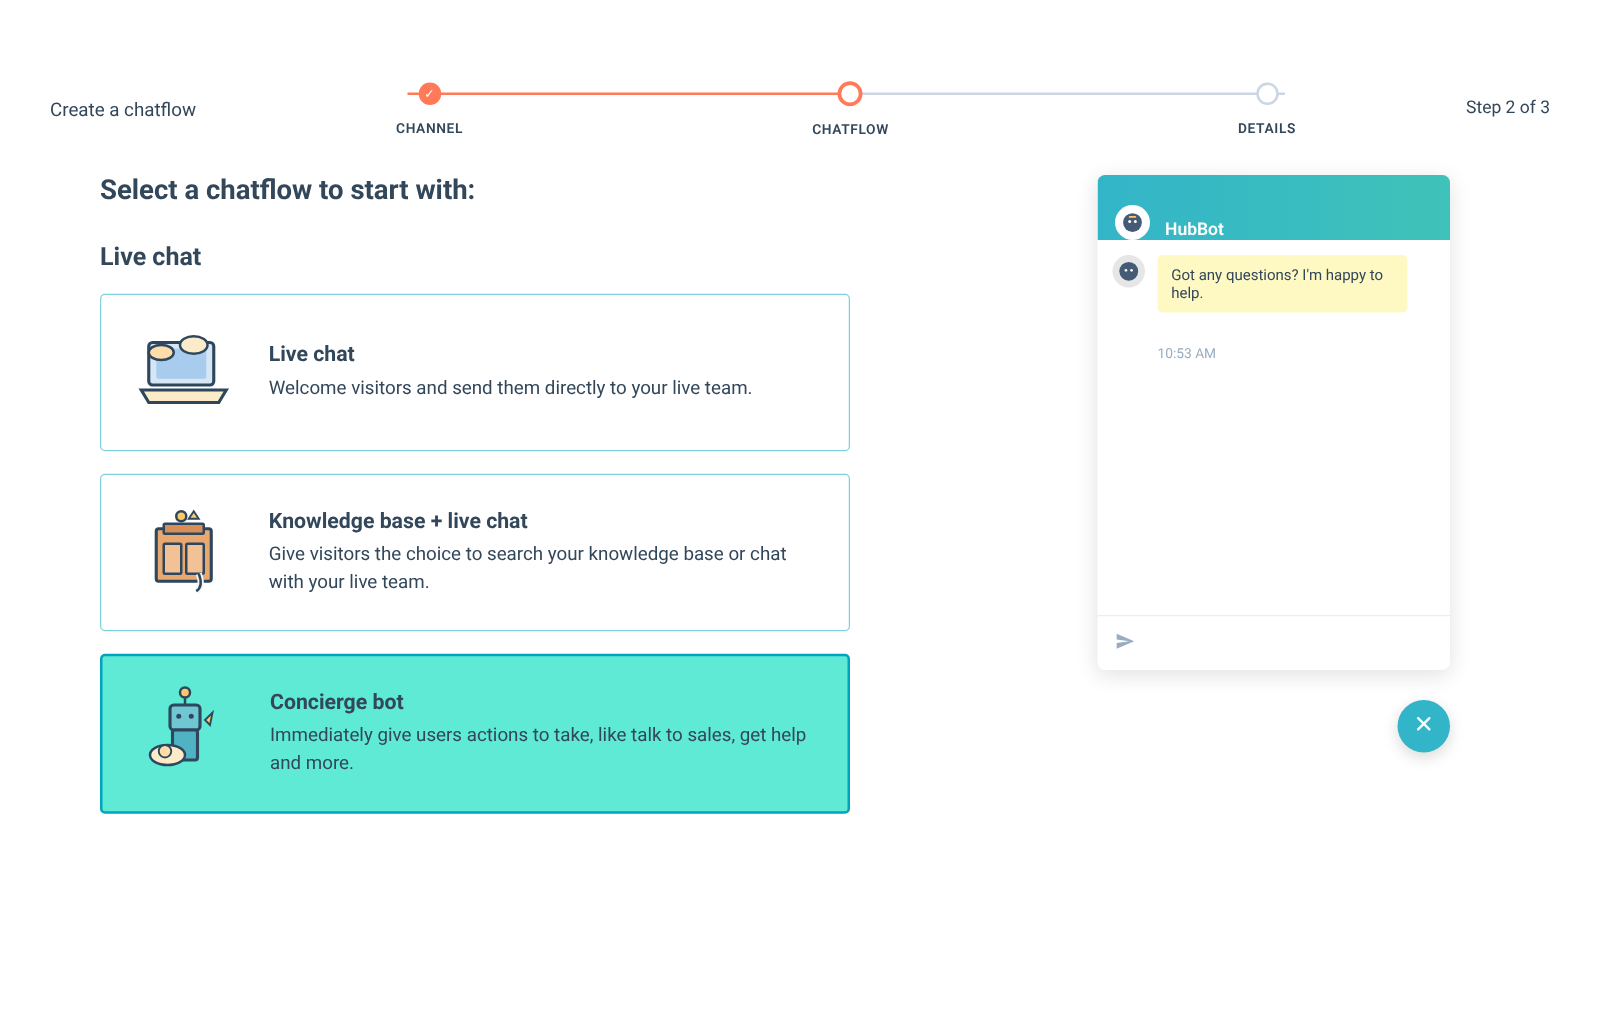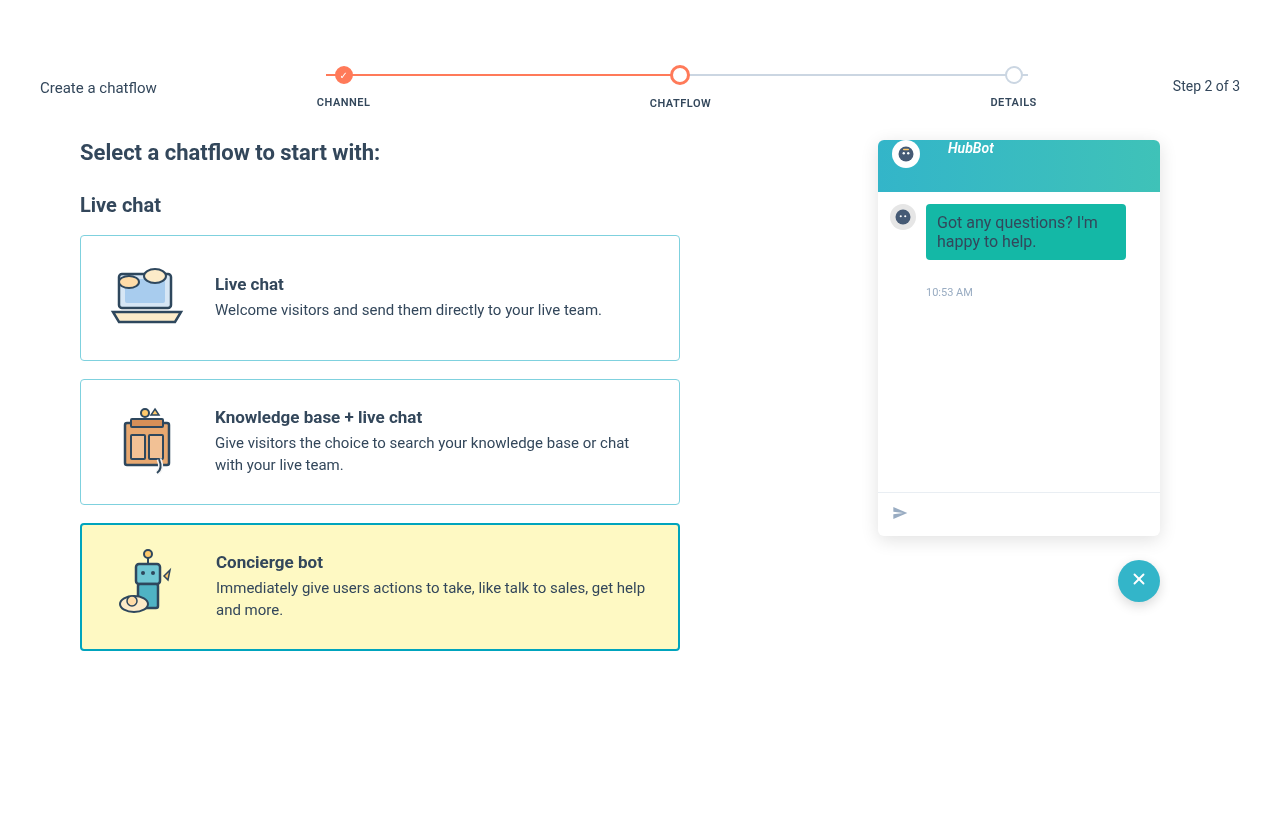--- a/index.html
+++ b/index.html
@@ -114,21 +114,21 @@
     padding: 22px 26px;
     display: flex;
     align-items: center;
     gap: 28px;
     margin-bottom: 18px;
     cursor: pointer;
     background: #fff;
   }
   .card.selected {
     border: 2px solid #00a4bd;
-    background: #fef9c3;
+    background: #5eead4;
   }
   .card-icon {
     flex: 0 0 80px;
     height: 80px;
     display: flex;
     align-items: center;
     justify-content: center;
   }
   .card-text { flex: 1; }
   .card-title {
@@ -153,24 +153,23 @@
     display: flex;
     flex-direction: column;
     margin-left: auto;
     margin-right: 40px;
     background: #fff;
   }
   .chat-header {
     background: linear-gradient(90deg, #33b5c9 0%, #3fc2b8 100%);
     height: 52px;
     display: flex;
-    align-items: flex-start;
+    align-items: flex-end;
     padding: 0 14px;
-    gap: 28px;
-    font-style: italic;
+    gap: 12px;
   }
   .chat-avatar {
     width: 28px;
     height: 28px;
     border-radius: 50%;
     background: #fff;
     border: 2px solid rgba(255,255,255,0.7);
     display: flex;
     align-items: center;
     justify-content: center;
@@ -191,24 +190,24 @@
   .chat-msg-avatar {
     width: 26px;
     height: 26px;
     border-radius: 50%;
     flex: 0 0 26px;
     background: #e6e6e6;
     display:flex;align-items:center;justify-content:center;
   }
   .chat-msgs { flex: 1; }
   .chat-bubble {
-    background: #14b8a6;
+    background: #fef9c3;
     border-radius: 4px;
     padding: 9px 11px;
-    font-size: 16px;
+    font-size: 12px;
     color: #33475b;
     margin-bottom: 8px;
     display: inline-block;
     max-width: 200px;
   }
   .chat-time {
     font-size: 11px;
     color: #99acc2;
     margin-top: 18px;
   }

